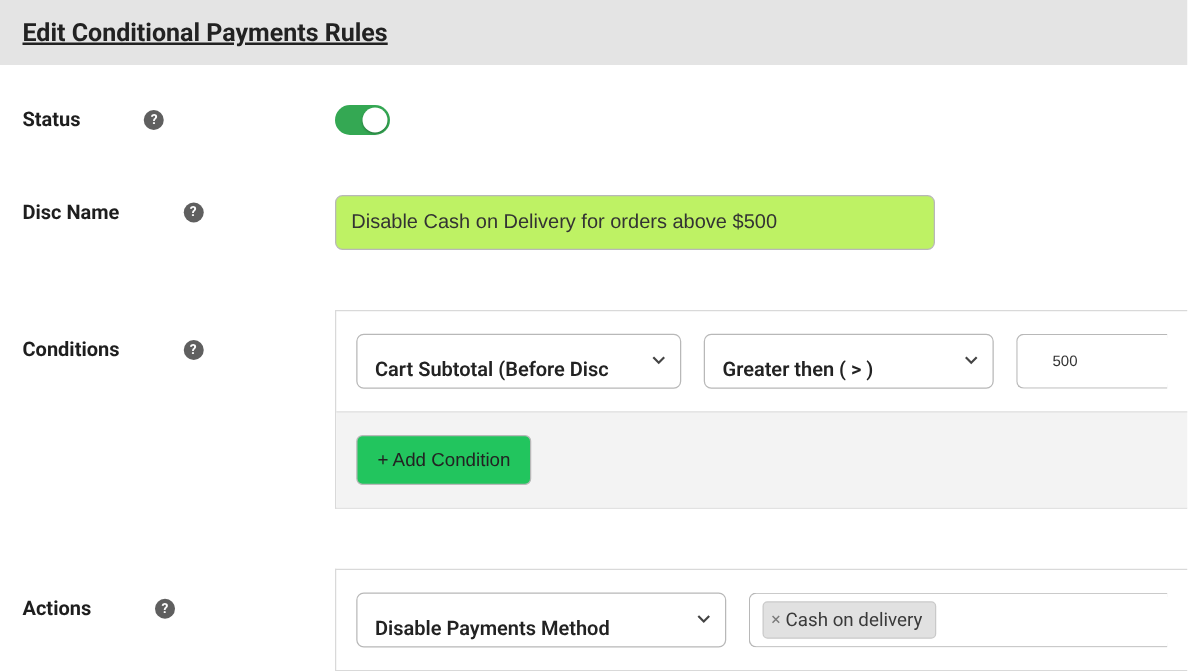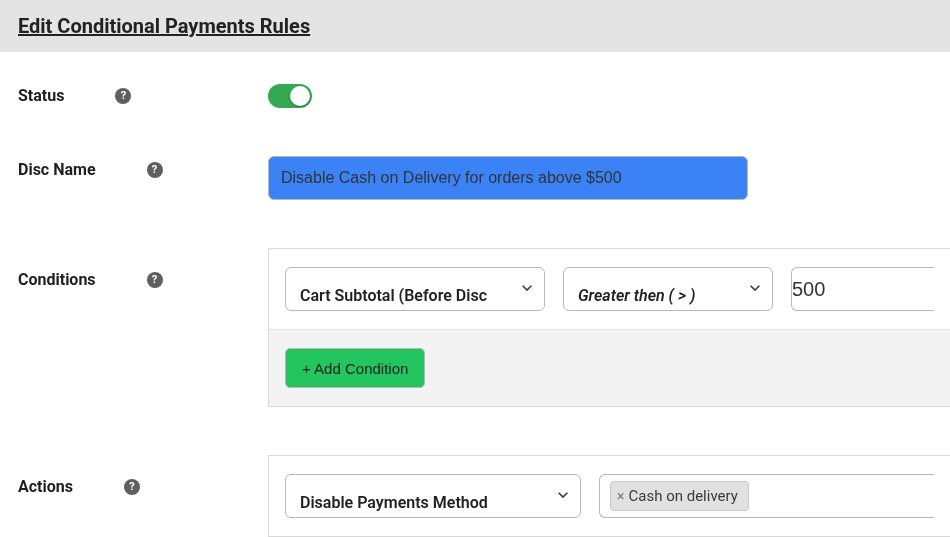--- a/index.html
+++ b/index.html
@@ -85,21 +85,21 @@
   }
   
   .text-input {
     width: 480px;
     height: 44px;
     border: 1px solid #b8b8b8;
     border-radius: 6px;
     padding: 0 12px;
     font-size: 16px;
     color: #333;
-    background: #3b82f6;
+    background: #bef264;
   }
   
   .panel {
     border: 1px solid #d9d9d9;
     border-right: none;
     background: #fff;
   }
   .panel-row {
     padding: 18px 16px;
     display: flex;
@@ -128,29 +128,29 @@
     overflow: hidden;
   }
   .select .chev {
     position: absolute;
     right: 10px;
     top: 50%;
     transform: translateY(-50%);
     pointer-events: none;
   }
   .select.w1 { width: 260px; }
-  .select.w2 { width: 210px; font-style: italic; }
+  .select.w2 { width: 232px; }
   .select.w3 { width: 296px; }
   .value-input {
     height: 44px;
     border: 1px solid #b8b8b8;
     border-right: none;
     border-radius: 6px 0 0 6px;
-    padding: 0 0;
-    font-size: 20px;
+    padding: 0 28px;
+    font-size: 12px;
     color: #333;
     background: #fff;
     flex: 1;
     min-width: 120px;
   }
   
   .btn {
     display: inline-flex;
     align-items: center;
     height: 40px;

